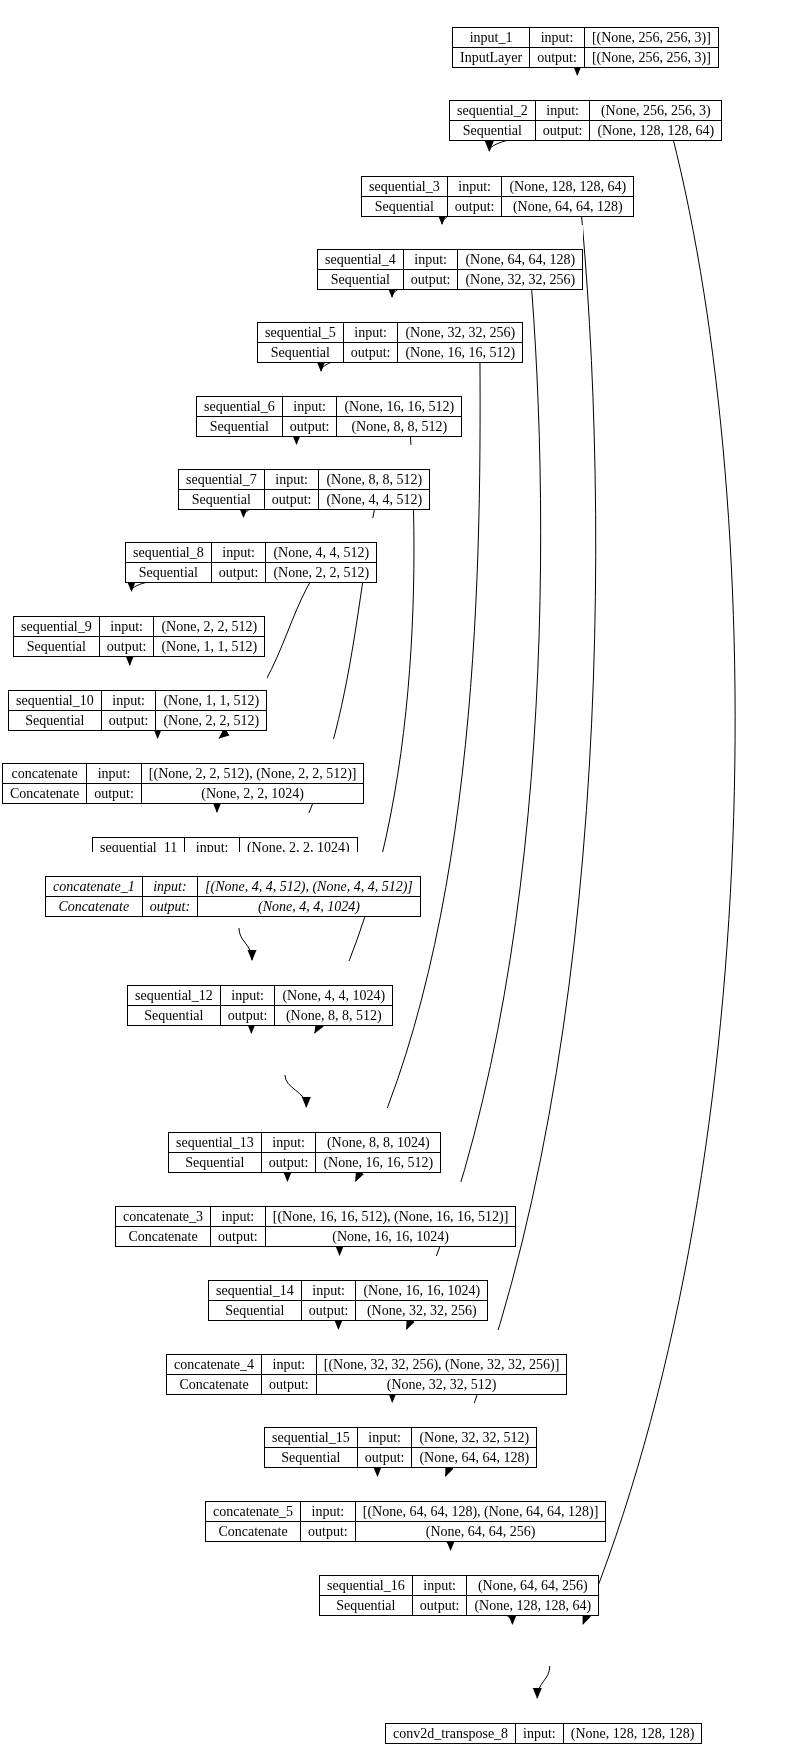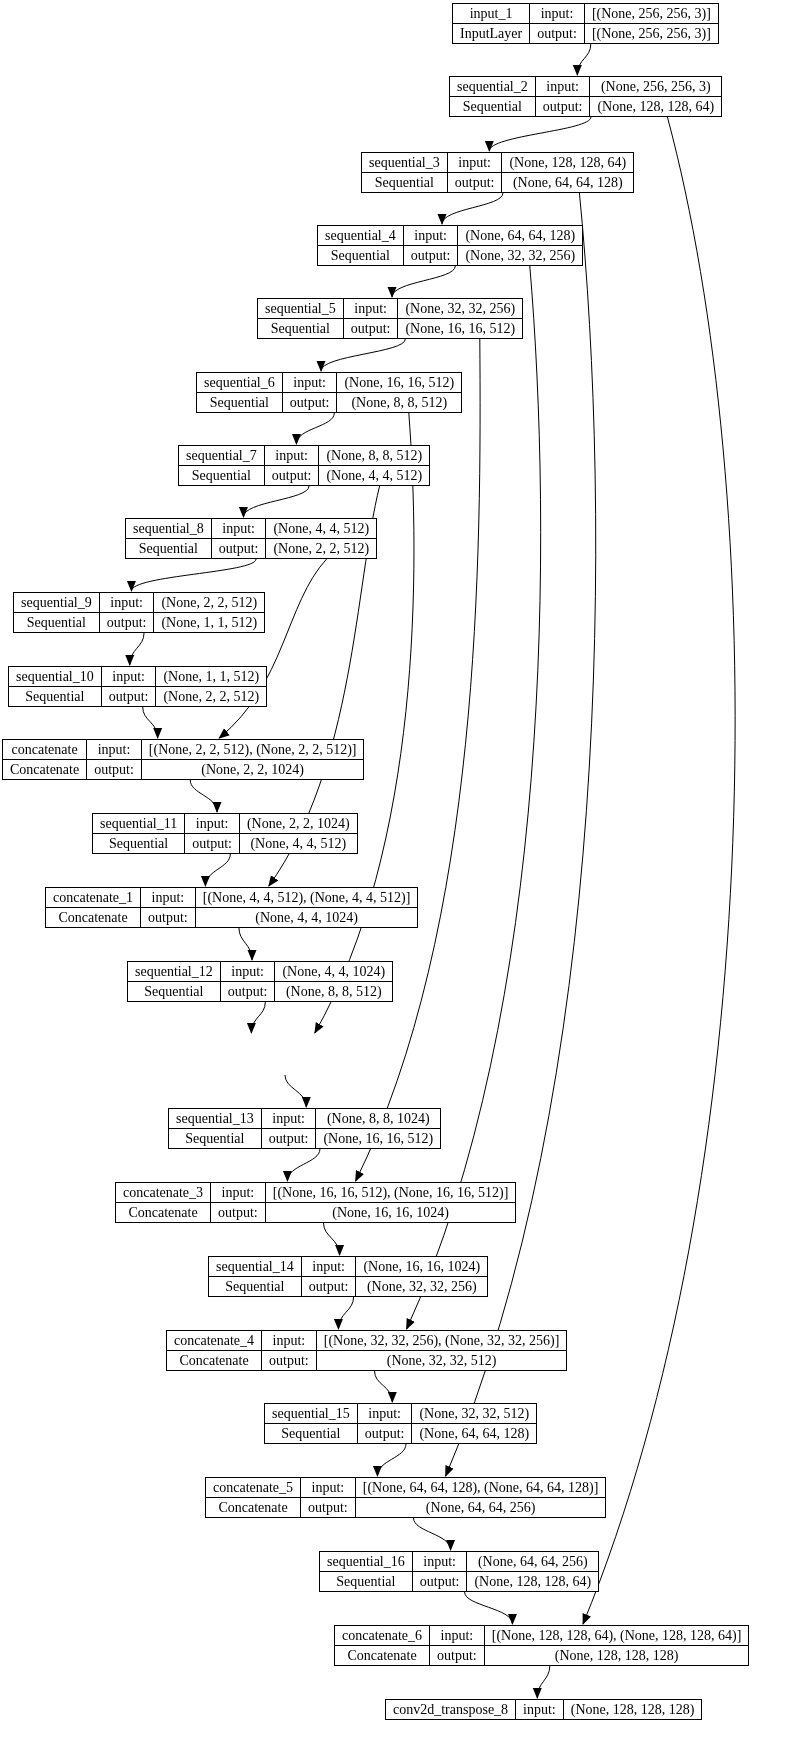--- a/index.html
+++ b/index.html
@@ -27,20 +27,21 @@
     stroke: #000000;
     stroke-width: 1;
   }
   .node {
     position: absolute;
     background: #ffffff;
   }
   .node table {
     border-collapse: collapse;
     background: #ffffff;
+    margin-top: 24px;
   }
   .node td {
     border: 1px solid #000000;
     padding: 1px 7px;
     line-height: 17px;
     font-size: 14px;
     color: #000000;
     text-align: center;
     white-space: nowrap;
   }
@@ -272,21 +273,21 @@
             <td class="c-in-shape">(None, 2, 2, 1024)</td>
           </tr>
           <tr>
             <td class="c-type">Sequential</td>
             <td class="c-out-label">output:</td>
             <td class="c-out-shape">(None, 4, 4, 512)</td>
           </tr>
         </tbody>
       </table>
     </div>
-    <div class="node" style="left: 45px; top: 887px;">
+    <div class="node" style="left: 45px; top: 852px; font-style: italic;">
       <table>
         <tbody>
           <tr>
             <td class="c-name">concatenate_1</td>
             <td class="c-in-label">input:</td>
             <td class="c-in-shape">[(None, 4, 4, 512), (None, 4, 4, 512)]</td>
           </tr>
           <tr>
             <td class="c-type">Concatenate</td>
             <td class="c-out-label">output:</td>
@@ -412,36 +413,20 @@
         <tbody>
           <tr>
             <td class="c-name">sequential_16</td>
             <td class="c-in-label">input:</td>
             <td class="c-in-shape">(None, 64, 64, 256)</td>
           </tr>
           <tr>
             <td class="c-type">Sequential</td>
             <td class="c-out-label">output:</td>
             <td class="c-out-shape">(None, 128, 128, 64)</td>
-          </tr>
-        </tbody>
-      </table>
-    </div>
-    <div class="node" style="left: 334px; top: 1625px;">
-      <table>
-        <tbody>
-          <tr>
-            <td class="c-name">concatenate_6</td>
-            <td class="c-in-label">input:</td>
-            <td class="c-in-shape">[(None, 128, 128, 64), (None, 128, 128, 64)]</td>
-          </tr>
-          <tr>
-            <td class="c-type">Concatenate</td>
-            <td class="c-out-label">output:</td>
-            <td class="c-out-shape">(None, 128, 128, 128)</td>
           </tr>
         </tbody>
       </table>
     </div>
     <div class="node" style="left: 385px; top: 1699px; border-radius: 20px;">
       <table>
         <tbody>
           <tr>
             <td class="c-name">conv2d_transpose_8</td>
             <td class="c-in-label">input:</td>

